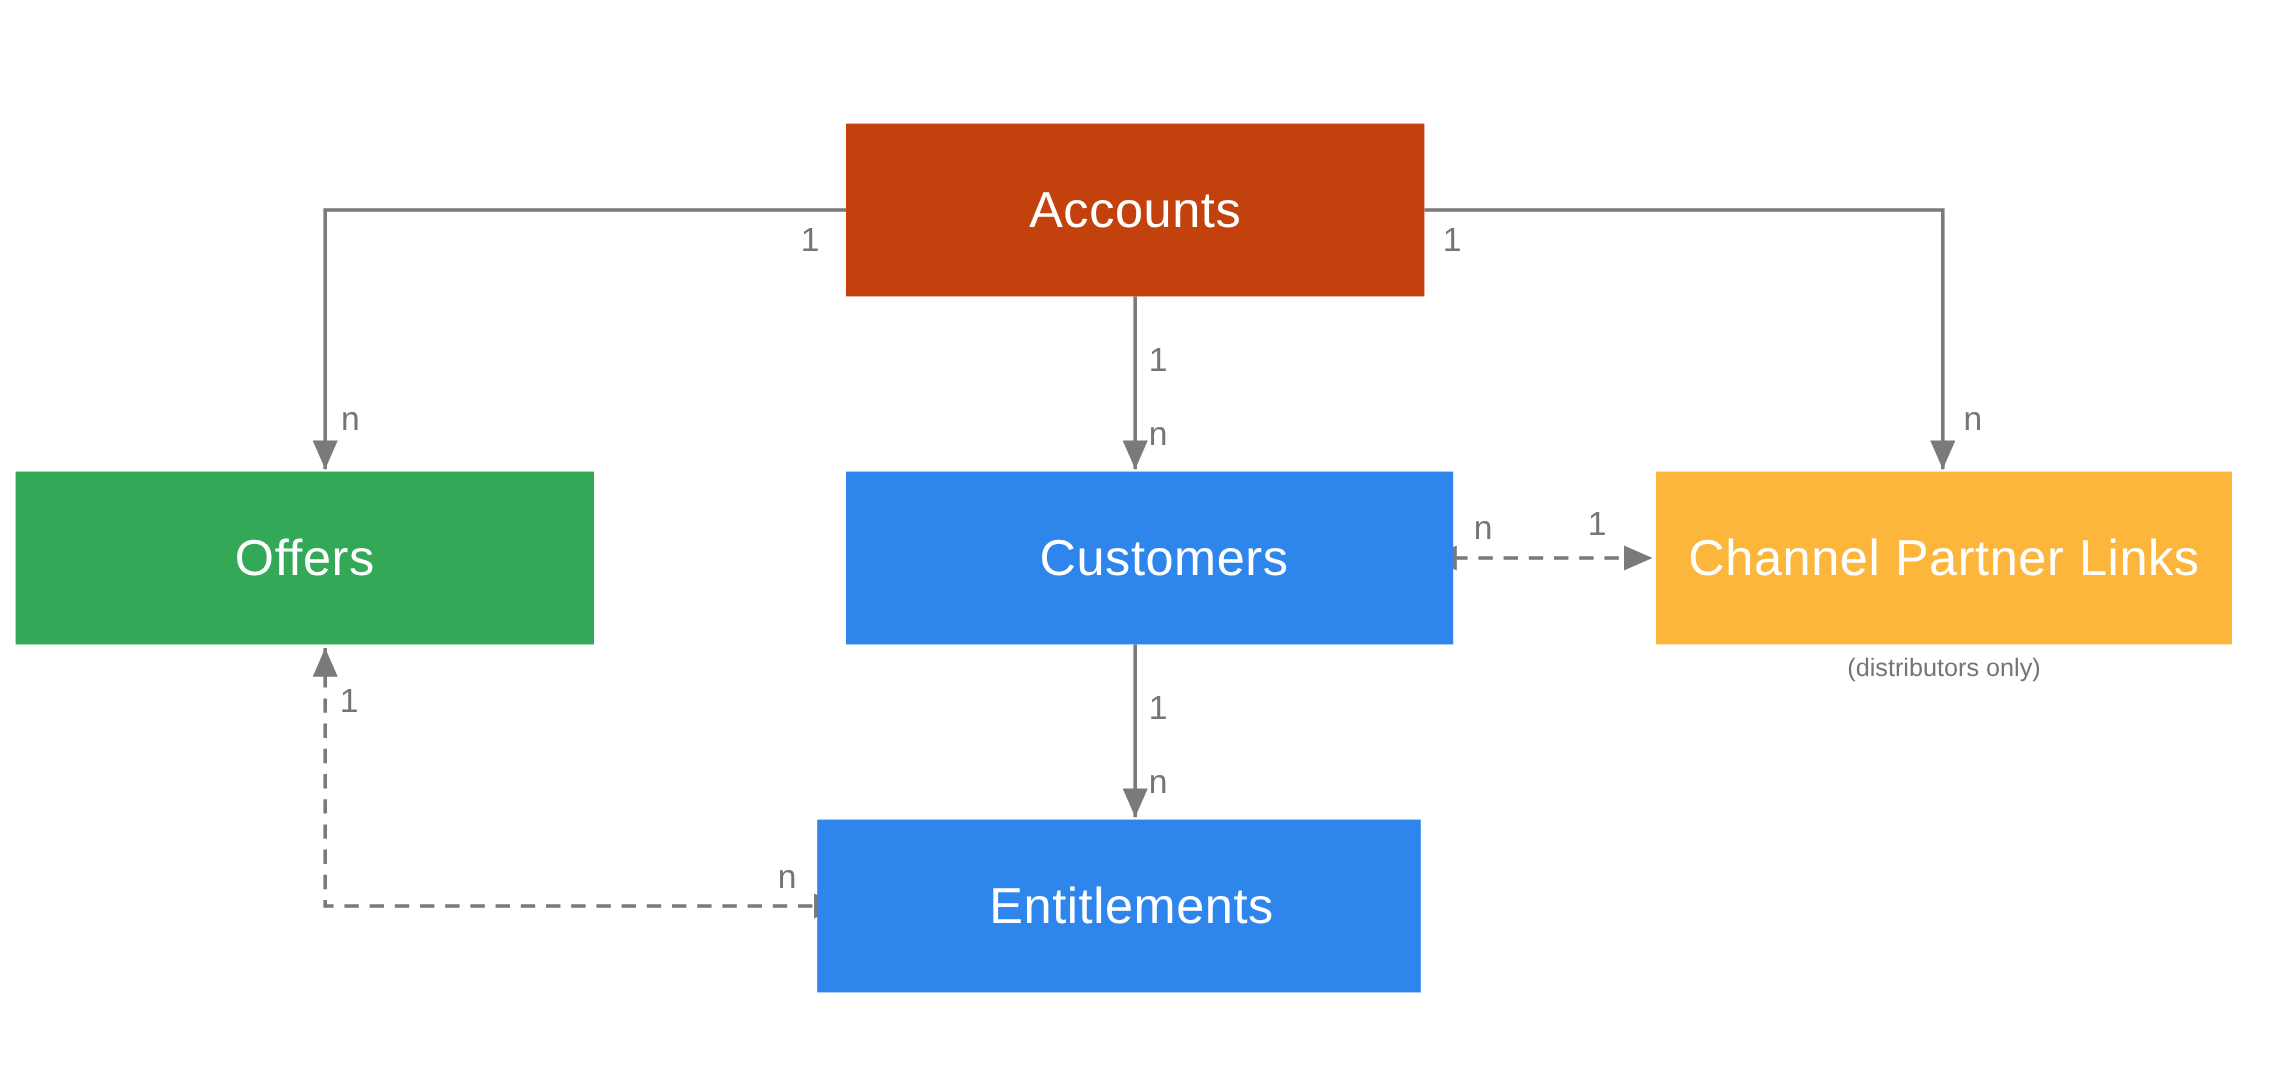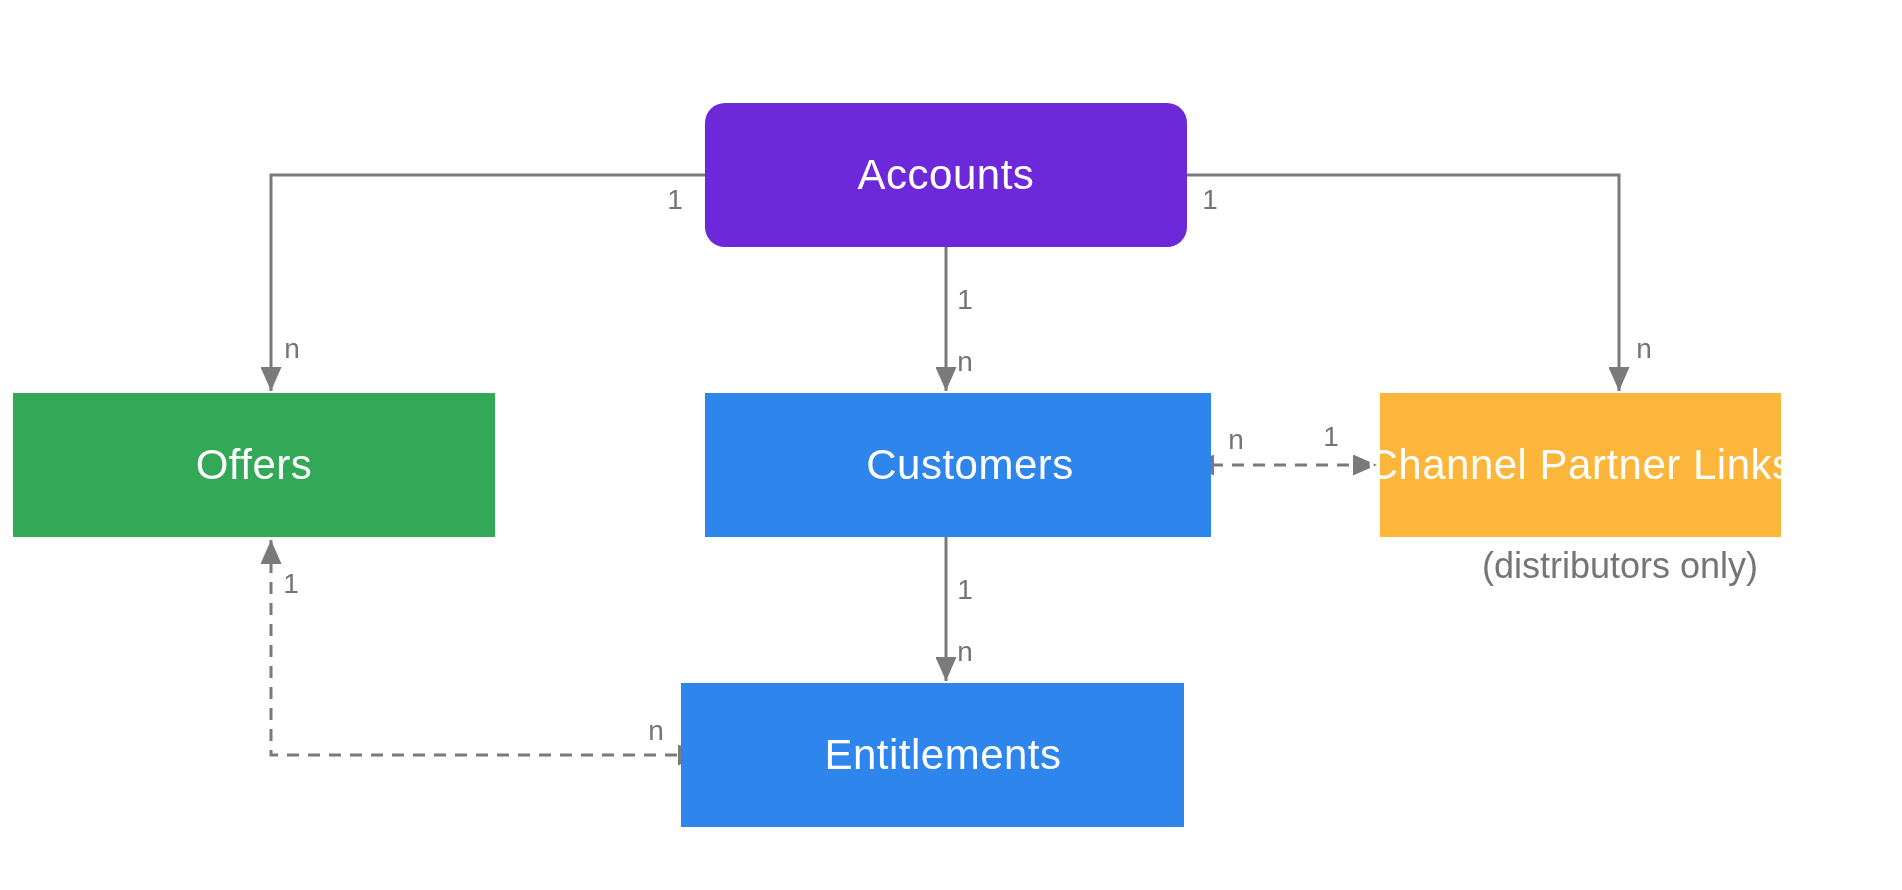--- a/index.html
+++ b/index.html
@@ -40,30 +40,30 @@
     justify-content: center;
     color: #ffffff;
     font-size: 42px;
     font-weight: 400;
     white-space: nowrap;
     letter-spacing: 0.5px;
   }
   #node-accounts      { left: 705px;  top: 103px; }
   #node-offers        { left: 13px;   top: 393px; }
   #node-customers     { left: 705px;  top: 393px; padding-left: 24px; }
-  #node-cpl           { left: 1380px; top: 393px; width: 401px; }
+  #node-cpl           { left: 1380px; top: 393px; width: 480px; }
   #node-entitlements  { left: 681px;  top: 683px; padding-left: 21px; }
   .node-note {
     position: absolute;
     left: 1380px;
     top: 545px;
     width: 480px;
     text-align: center;
     color: #757575;
-    font-size: 36px;
+    font-size: 21px;
   }
   .card {
     position: absolute;
     transform: translate(-50%, -50%);
     color: #757575;
     font-size: 28px;
     line-height: 1;
   }
 </style>
 </head>
@@ -96,21 +96,21 @@
 
     <g>
       <path class="edge" d="M946,537 L946,681" marker-end="url(#arrow)"></path>
     </g>
 
     <g>
       <path class="edge dashed" d="M271,540 L271,755 L702,755" marker-start="url(#arrow)" marker-end="url(#arrow)"></path>
     </g>
   </svg>
 
-  <div class="node" id="node-accounts" style="background-color: #6d28d9; border-radius: 20px;">
+  <div class="node" id="node-accounts" style="background-color: #c2410c;">
     <span>Accounts</span>
   </div>
 
   <div class="node" id="node-offers" style="background-color: rgb(51, 168, 87);">
     <span>Offers</span>
   </div>
 
   <div class="node" id="node-customers" style="background-color: rgb(46, 134, 236);">
     <span>Customers</span>
   </div>

